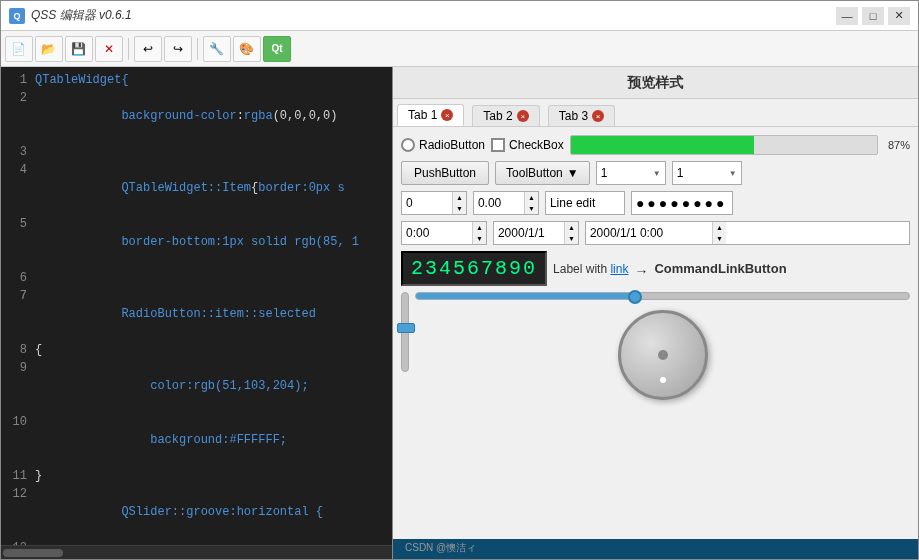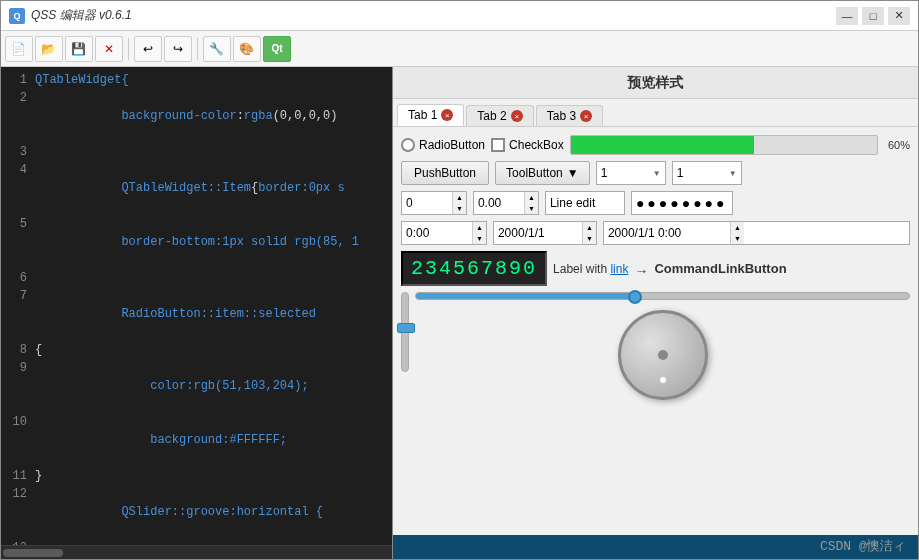--- a/index.html
+++ b/index.html
@@ -168,21 +168,21 @@
       justify-content: center;
       font-size: 14px;
       font-weight: bold;
       color: #333;
     }
     .tab-bar {
       display: flex;
       background: #f0f0f0;
       border-bottom: 1px solid #ccc;
       padding: 3px 4px 0;
-      gap: 2px;
+      gap: 8px;
       height: 28px;
       align-items: flex-end;
     }
     .tab {
       padding: 3px 10px;
       border: 1px solid #ccc;
       border-bottom: none;
       background: #e8e8e8;
       cursor: pointer;
       font-size: 12px;
@@ -624,21 +624,21 @@
             <div class="radio-circle"></div>
             <span>RadioButton</span>
           </div>
           <div class="checkbox-item">
             <div class="checkbox-box"></div>
             <span>CheckBox</span>
           </div>
           <div class="progress-container">
             <div class="progress-fill" style="width:60%;"></div>
           </div>
-          <span class="progress-text">60%</span>
+          <span class="progress-text">87%</span>
         </div>
 
         <div class="preview-row">
           <button class="push-btn">PushButton</button>
           <div class="tool-btn">
             <span>ToolButton</span>
             <span>▼</span>
           </div>
           <div class="combobox">
             <span class="combobox-text">1</span>
@@ -675,21 +675,21 @@
 
         <div class="preview-row">
           <div class="spinbox">
             <input type="text" value="0:00" style="width: 70px;" readonly="">
             <div class="spinbox-arrows">
               <div class="spinbox-arrow">▲</div>
               <div class="spinbox-arrow">▼</div>
             </div>
           </div>
           <div class="spinbox">
-            <input type="text" value="2000/1/1" style="width: 88px;" readonly="">
+            <input type="text" value="2000/1/1" style="width: 70px;" readonly="">
             <div class="spinbox-arrows">
               <div class="spinbox-arrow">▲</div>
               <div class="spinbox-arrow">▼</div>
             </div>
           </div>
           <div class="spinbox" style="flex:1;">
             <input type="text" value="2000/1/1 0:00" style="width: 126px;" readonly="">
             <div class="spinbox-arrows">
               <div class="spinbox-arrow">▲</div>
               <div class="spinbox-arrow">▼</div>
@@ -730,18 +730,18 @@
                 <div class="knob-dot"></div>
                 <div class="knob-indicator"></div>
               </div>
             </div>
           </div>
         </div>
 
       </div>
 
       <div style="position:relative;">
-        <div style="text-align:right; padding: 2px 12px 4px; font-size:13px; color:#999;font-family:Liberation Mono, monospace;">CSDN @懊洁ィ</div>
+        <div style="padding: 2px 12px 4px; font-size:10px; color:#999;">CSDN @懊洁ィ</div>
       </div>
     </div>
 
   </div>
 </div>
 
 </body></html>

